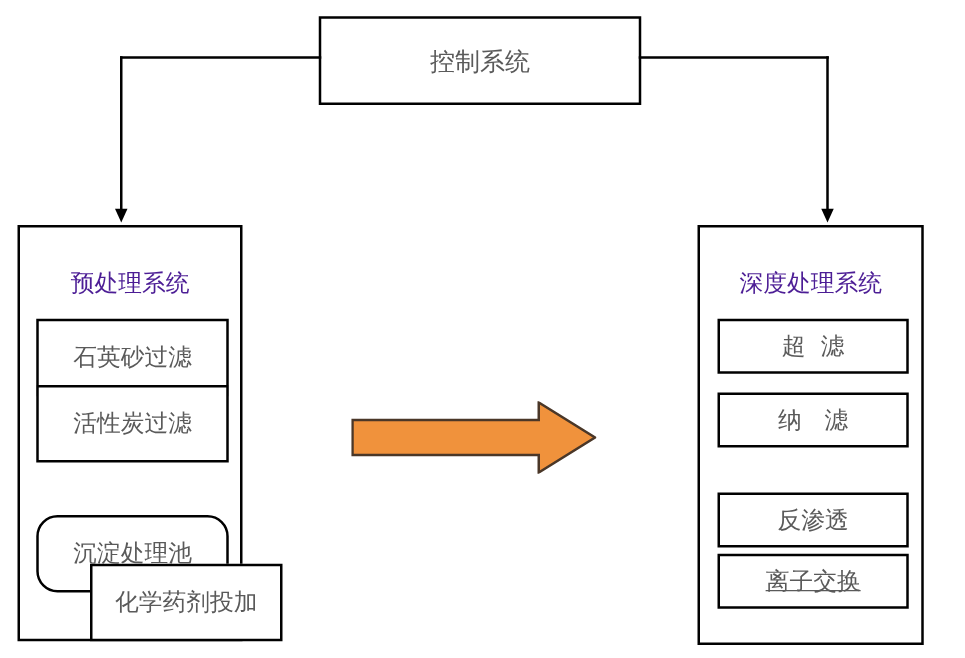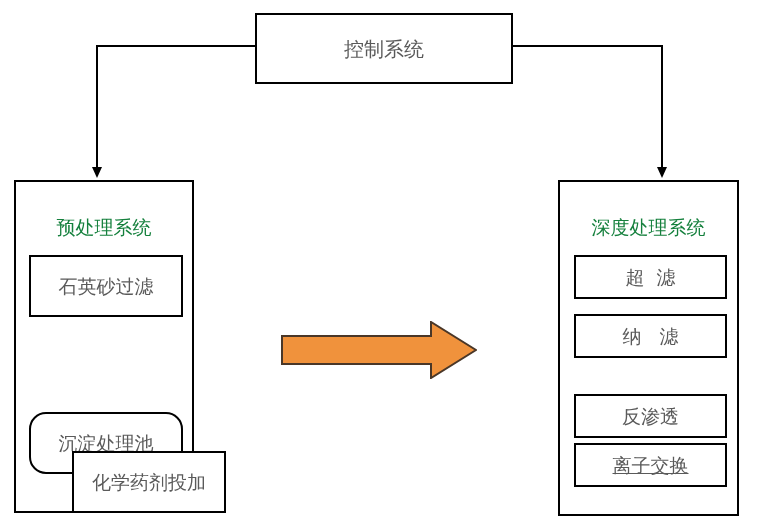--- a/index.html
+++ b/index.html
@@ -51,21 +51,21 @@
     border: 2px solid #000000;
   }
   #pre-group  { left: 14px;  top: 180px; width: 180px; height: 333px; }
   #adv-group  { left: 558px; top: 180px; width: 181px; height: 336px; }
 
   .group-title {
     position: absolute;
     left: 0;
     right: 0;
     text-align: center;
-    color: #15803d;
+    color: #4c1d95;
     font-size: 19px;
     line-height: 1;
     white-space: pre;
   }
   #pre-group .group-title { top: 36px; }
   #adv-group .group-title { top: 36px; }
 
   .item {
     position: absolute;
     box-sizing: border-box;
@@ -142,20 +142,21 @@
   <div class="line-v" id="conn-left-v"></div>
   <div class="arrowhead" id="arrowhead-left"></div>
 
   <div class="line-h" id="conn-right-h"></div>
   <div class="line-v" id="conn-right-v"></div>
   <div class="arrowhead" id="arrowhead-right"></div>
 
   <div class="group-box" id="pre-group">
     <div class="group-title">预处理系统</div>
     <div class="item i0">石英砂过滤</div>
+    <div class="item i1">活性炭过滤</div>
     <div class="item i3">沉淀处理池</div>
     <div class="item i4">化学药剂投加</div>
   </div>
 
   <div class="group-box" id="adv-group">
     <div class="group-title">深度处理系统</div>
     <div class="item i0">超  滤</div>
     <div class="item i1">纳   滤</div>
     <div class="item i2">反渗透</div>
     <div class="item i3">离子交换</div>

